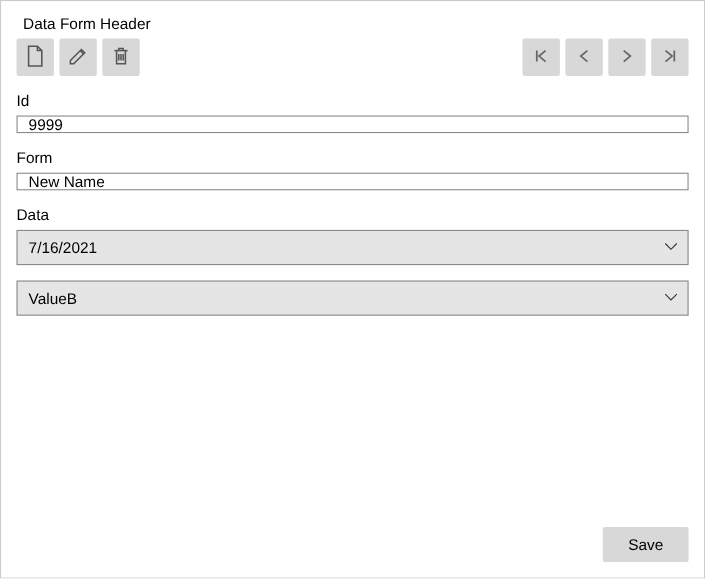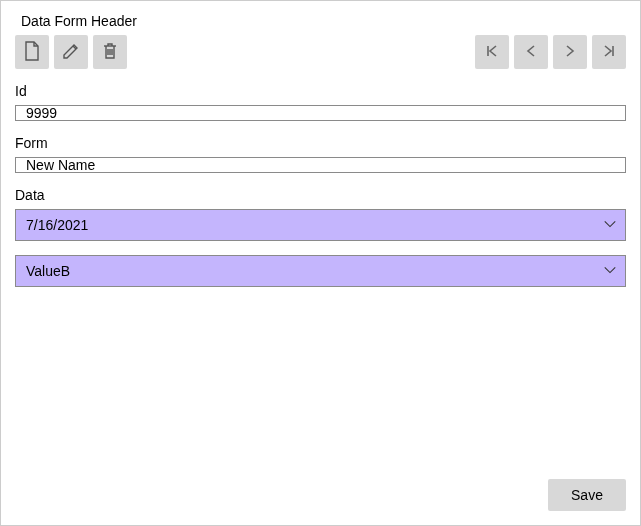--- a/index.html
+++ b/index.html
@@ -85,21 +85,21 @@
   }
   .combo {
     width: 100%;
     height: 32px;
     border: 1px solid #8a8a8a;
     display: flex;
     align-items: center;
     justify-content: space-between;
     padding: 0 8px 0 10px;
     cursor: pointer;
-    background: #c4b5fd;
+    background: #e5e5e5;
   }
   .combo-text { font-size: 14px; }
   .chevron-down {
     width: 14px;
     height: 14px;
   }
   .footer {
     display: flex;
     justify-content: flex-end;
     gap: 0;

